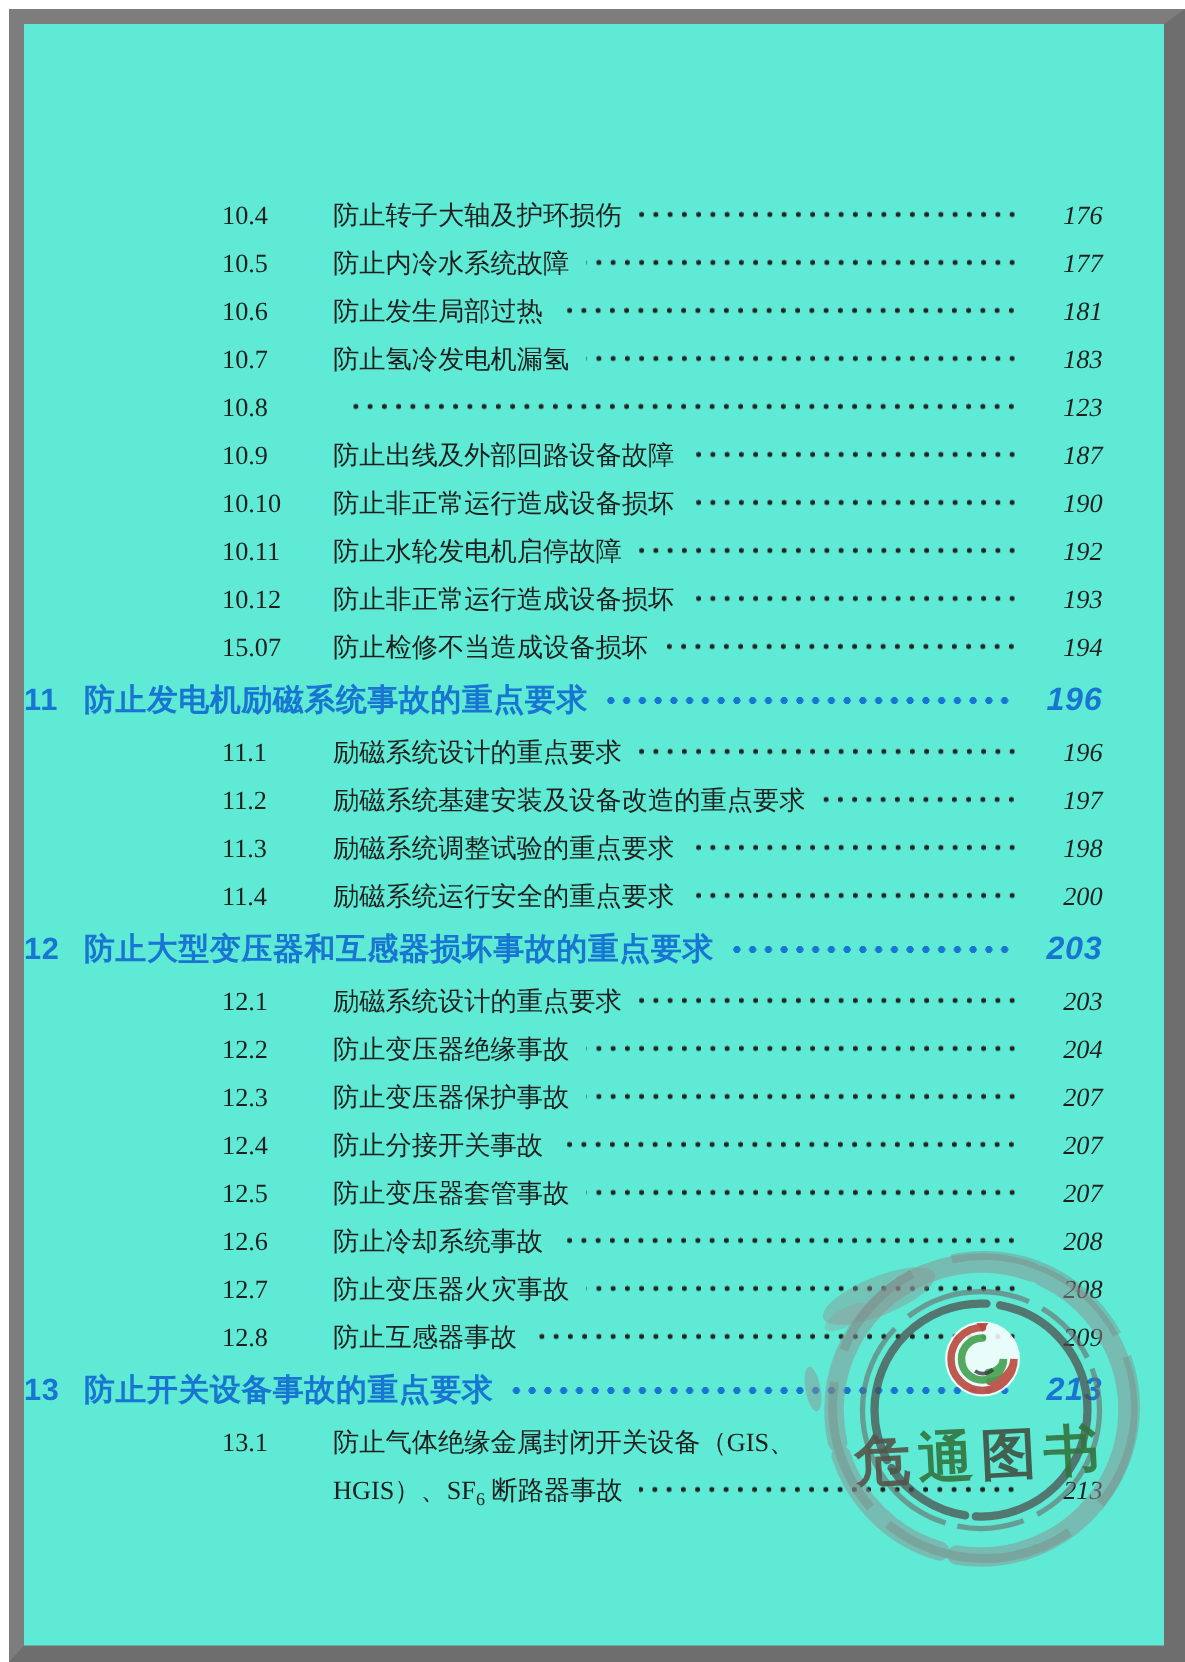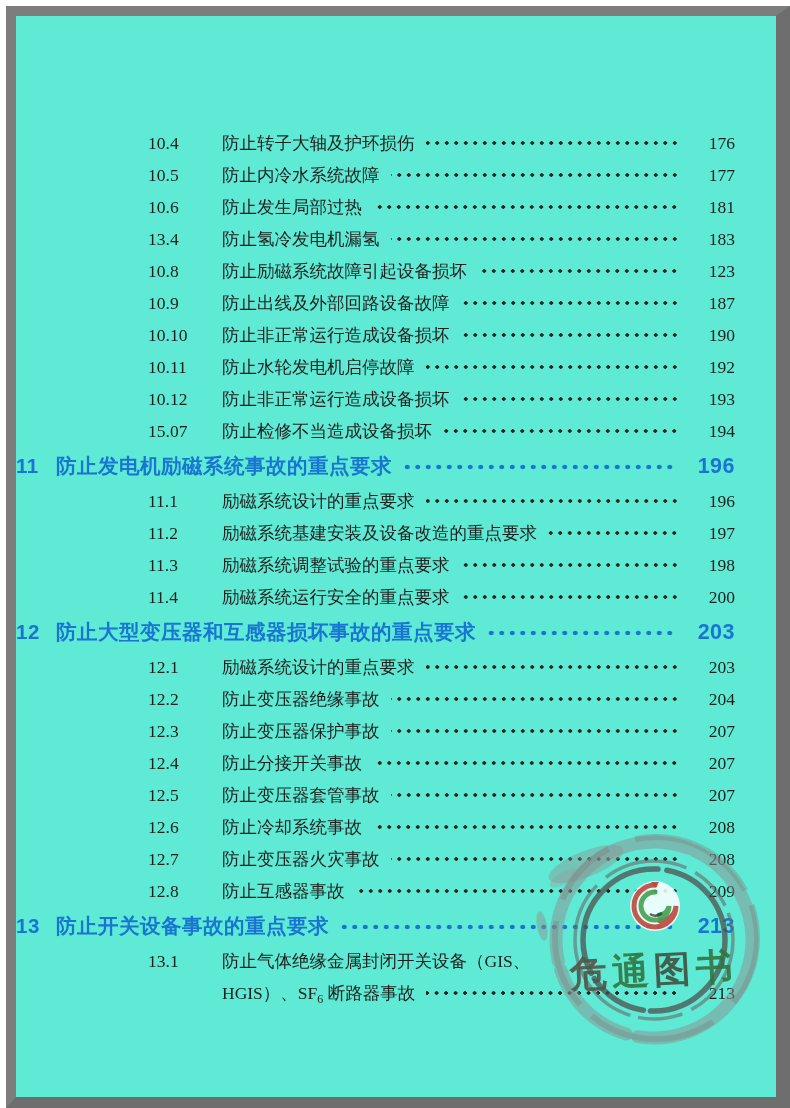--- a/index.html
+++ b/index.html
@@ -19,21 +19,21 @@
   .row.sub .num{width:74px;}
   .row.chapter .num{width:40px;}
   .title{flex:0 1 auto;white-space:nowrap;overflow:hidden;}
   .title.grow{flex:1 1 auto;}
   .leader{flex:1 1 20px;min-width:14px;height:8px;align-self:center;margin:0 12px 0 11px;
           background-image:radial-gradient(circle,#242424 1.55px,rgba(0,0,0,0) 1.85px);
           background-size:9.5px 8px;background-repeat:repeat-x;background-position:right center;}
   .row.chapter .leader{height:10px;margin:2px 12px 0 12px;
           background-image:radial-gradient(circle,#1876d2 2.25px,rgba(0,0,0,0) 2.55px);
           background-size:10.5px 10px;}
-  .pg{flex:0 0 auto;text-align:right;}
+  .pg{flex:0 0 auto;text-align:right;font-style:italic;}
   .row.sub .pg{width:44px;}
   .row.chapter .pg{width:48px;font-size:21.5px;}
   .sub6{font-size:12px;vertical-align:-4px;}
   .stamp{position:absolute;left:534px;top:818px;width:240px;height:240px;opacity:0.92;pointer-events:none;}
   .stamp text{font-family:"Liberation Serif","DejaVu Serif",serif;font-weight:bold;}
 </style>
 </head>
 <body>
 
 <div class="viewport">
@@ -51,28 +51,27 @@
           <span class="leader"></span>
           <span class="pg">177</span>
         </div>
         <div class="row sub">
           <span class="num">10.6</span>
           <span class="title">防止发生局部过热</span>
           <span class="leader"></span>
           <span class="pg">181</span>
         </div>
         <div class="row sub">
-          <span class="num">13.4</span>
+          <span class="num">10.7</span>
           <span class="title">防止氢冷发电机漏氢</span>
           <span class="leader"></span>
           <span class="pg">183</span>
         </div>
         <div class="row sub">
           <span class="num">10.8</span>
-          <span class="title">防止励磁系统故障引起设备损坏</span>
           <span class="leader"></span>
           <span class="pg">123</span>
         </div>
         <div class="row sub">
           <span class="num">10.9</span>
           <span class="title">防止出线及外部回路设备故障</span>
           <span class="leader"></span>
           <span class="pg">187</span>
         </div>
         <div class="row sub">

